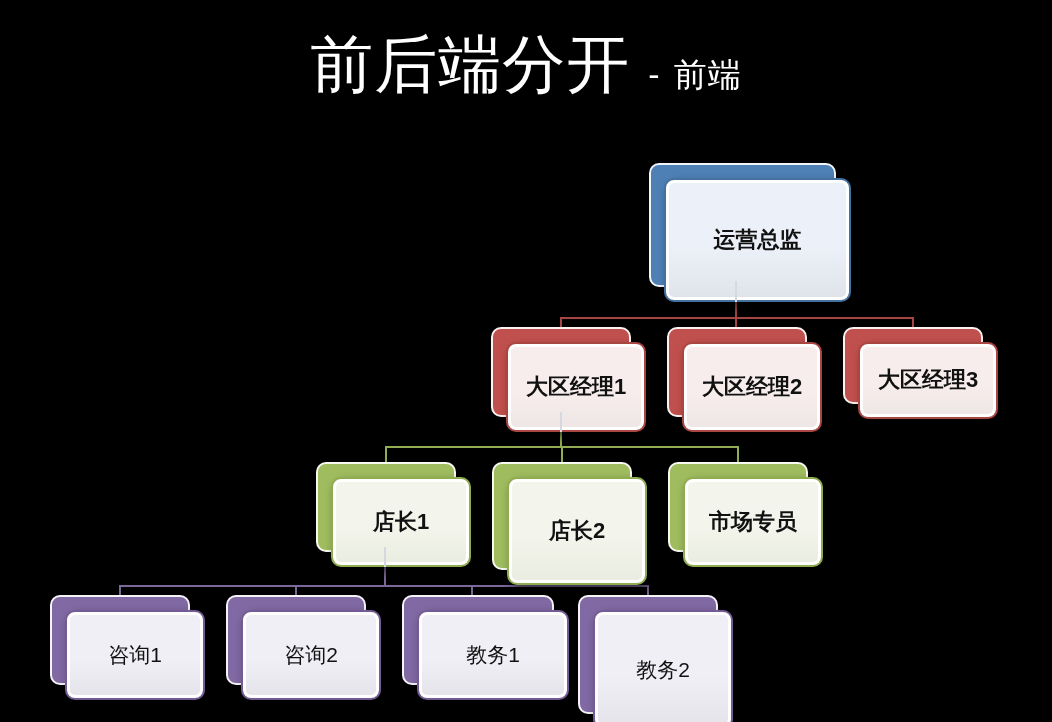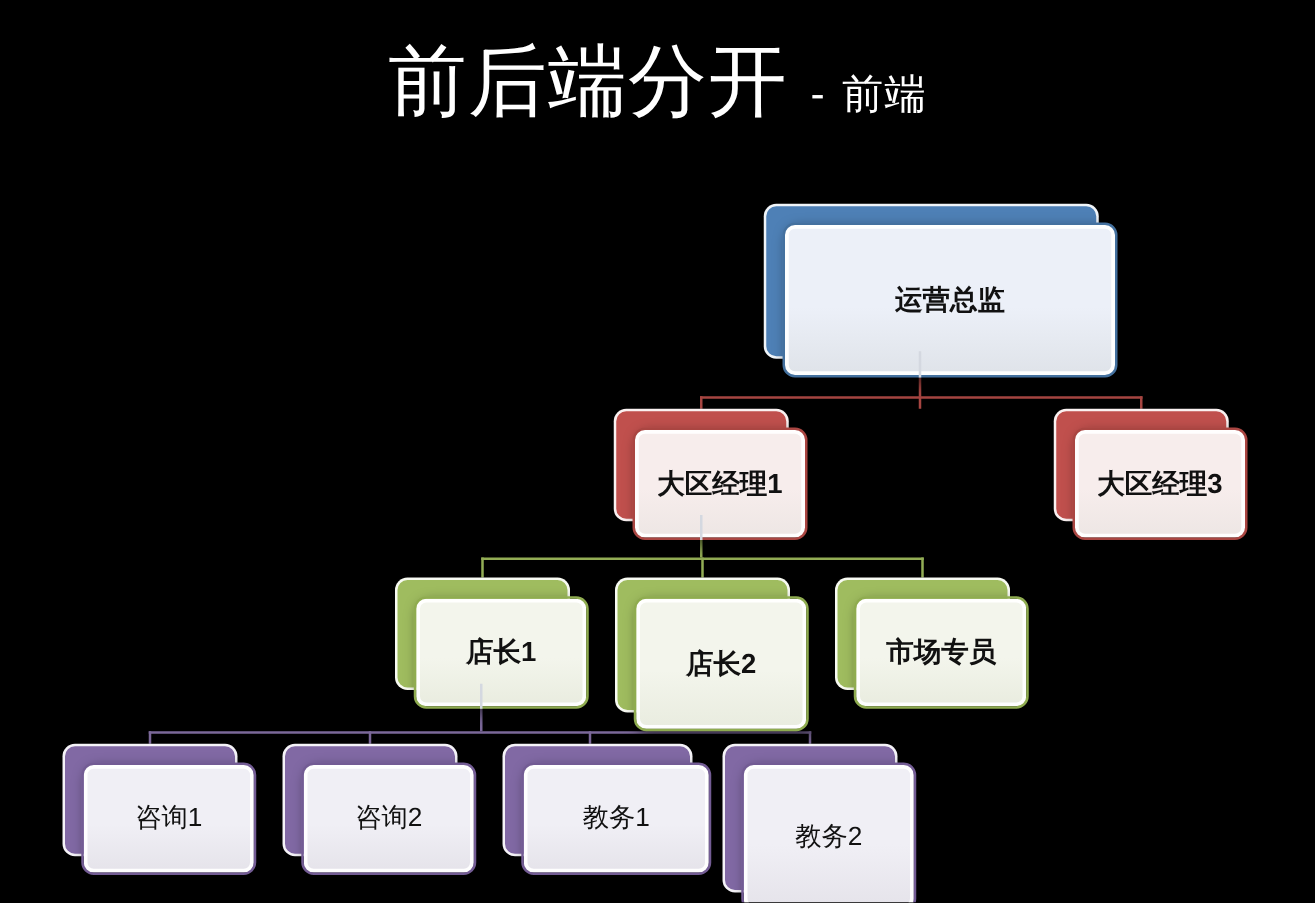--- a/index.html
+++ b/index.html
@@ -79,34 +79,40 @@
   <div class="conn green" style="left:737px;top:446px;width:2px;height:16px"></div>
 
   <div class="conn light" style="left:384px;top:547px;width:2px;height:20px"></div>
   <div class="conn purple" style="left:384px;top:567px;width:2px;height:18px"></div>
   <div class="conn purple" style="left:119px;top:585px;width:530px;height:2px"></div>
   <div class="conn purple" style="left:119px;top:585px;width:2px;height:10px"></div>
   <div class="conn purple" style="left:295px;top:585px;width:2px;height:10px"></div>
   <div class="conn purple" style="left:471px;top:585px;width:2px;height:10px"></div>
   <div class="conn purple" style="left:647px;top:585px;width:2px;height:10px"></div>
 
-  <div class="node blue lvl1" style="left:611px;top:163px;width:283px;height:139px">
+  <div class="node blue lvl1" style="left:649px;top:163px;width:202px;height:139px">
     <div class="back"></div>
     <div class="front">
       <span class="node-label">运营总监</span>
     </div>
   </div>
 
   <div class="node red lvl2" style="left:491px;top:327px;width:155px;height:105px">
     <div class="back"></div>
     <div class="front">
       <span class="node-label">大区经理1</span>
     </div>
   </div>
-  <div class="node red lvl2" style="left:843px;top:327px;width:155px;height:105px">
+  <div class="node red lvl2" style="left:667px;top:327px;width:155px;height:105px">
+    <div class="back"></div>
+    <div class="front">
+      <span class="node-label">大区经理2</span>
+    </div>
+  </div>
+  <div class="node red lvl2" style="left:843px;top:327px;width:155px;height:92px">
     <div class="back"></div>
     <div class="front">
       <span class="node-label">大区经理3</span>
     </div>
   </div>
 
   <div class="node green lvl3" style="left:316px;top:462px;width:155px;height:105px">
     <div class="back"></div>
     <div class="front">
       <span class="node-label">店长1</span>

